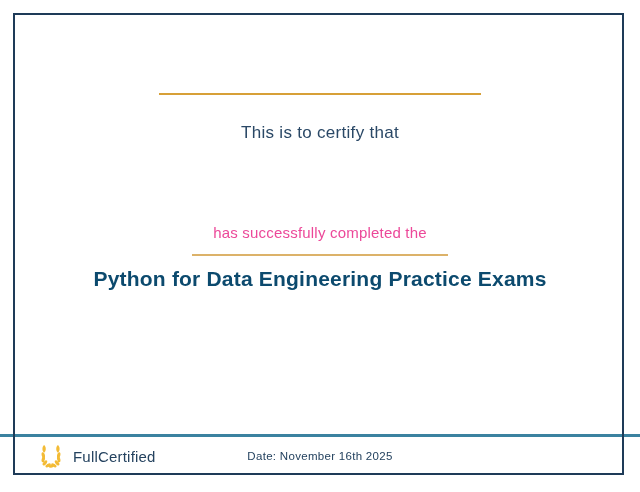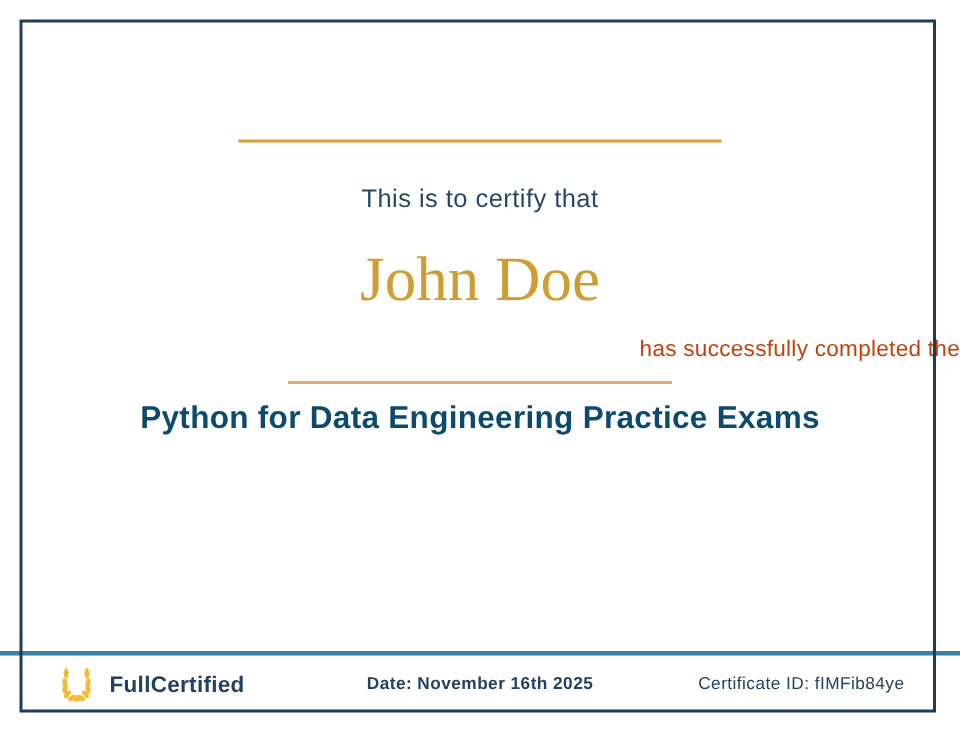--- a/index.html
+++ b/index.html
@@ -35,41 +35,41 @@
   .gold-line-2 {
     position:absolute; left:192px; top:254px; width:256px; height:2px;
     background:#DCB269; z-index:3;
   }
   .centered-text { position:absolute; left:0; width:640px; text-align:center; z-index:3; }
   .certify-text   { top:123px; font-size:17px; color:#2A4866; letter-spacing:0.3px; }
   .recipient-name {
     top:163px; font-family:"Liberation Serif", serif;
     font-size:42px; color:#CF9D33;
   }
-  .completed-text { top:224px; font-size:15px; color:#c2410c; letter-spacing:0.2px;text-align:right; }
+  .completed-text { top:224px; font-size:15px; color:#ec4899; letter-spacing:0.2px; }
   .course-title   { top:267px; font-size:21px; font-weight:700; color:#0c4a6e; letter-spacing:0.2px; }
   .available-text { top:344px; font-size:15px; color:#2A4866; letter-spacing:0.2px; }
   
   .footer-divider {
     position:absolute; left:0; top:434px; width:640px; height:3px;
     background:#3B82A0; z-index:2;
   }
   .footer {
     position:absolute; left:15px; top:437px; width:610px; height:38px;
     z-index:3;
   }
   .brand-group {
     position:absolute; left:23px; top:0; height:38px;
     display:flex; align-items:center; gap:9px;
   }
-  .brand-name { font-size:15px; font-weight:700; color:#24425F; letter-spacing:0.2px; }
+  .brand-name { font-size:15px; font-weight:400; color:#24425F; letter-spacing:0.2px; }
   .footer-date {
     position:absolute; left:50%; transform:translateX(-50%); top:0; height:38px;
     display:flex; align-items:center;
-    font-size:11.5px; font-weight:700; color:#24425F; letter-spacing:0.3px;
+    font-size:11.5px; font-weight:400; color:#24425F; letter-spacing:0.3px;
     white-space:nowrap;
   }
   .footer-cert-id {
     position:absolute; right:22px; top:0; height:38px;
     display:flex; align-items:center;
     font-size:11.5px; font-weight:500; color:#24425F; letter-spacing:0.3px;
     white-space:nowrap;
   }
   .laurel { display:block; }
 </style>
@@ -78,21 +78,20 @@
 
 <div class="page">
 
 
   <div class="inner-frame"></div>
 
   <div class="gold-line-1"></div>
 
   <div class="centered-text certify-text">This is to certify that</div>
 
-  <div class="centered-text recipient-name">John Doe</div>
 
   <div class="centered-text completed-text">has successfully completed the</div>
 
   <div class="gold-line-2"></div>
 
   <div class="centered-text course-title">Python for Data Engineering Practice Exams</div>
 
 
   <div class="footer-divider"></div>
 
@@ -112,17 +111,16 @@
           <ellipse cx="51" cy="40" rx="4" ry="7.5" transform="rotate(-12 51 40)"></ellipse>
           <ellipse cx="47" cy="49" rx="4" ry="7.5" transform="rotate(-38 47 49)"></ellipse>
           <ellipse cx="39" cy="55" rx="4" ry="7.5" transform="rotate(-62 39 55)"></ellipse>
         </g>
       </svg>
       <span class="brand-name">FullCertified</span>
     </div>
 
     <div class="footer-date">Date: November 16th 2025</div>
 
-    <div class="footer-cert-id">Certificate ID: fIMFib84ye</div>
 
   </div>
 
 </div>
 
 </body></html>

